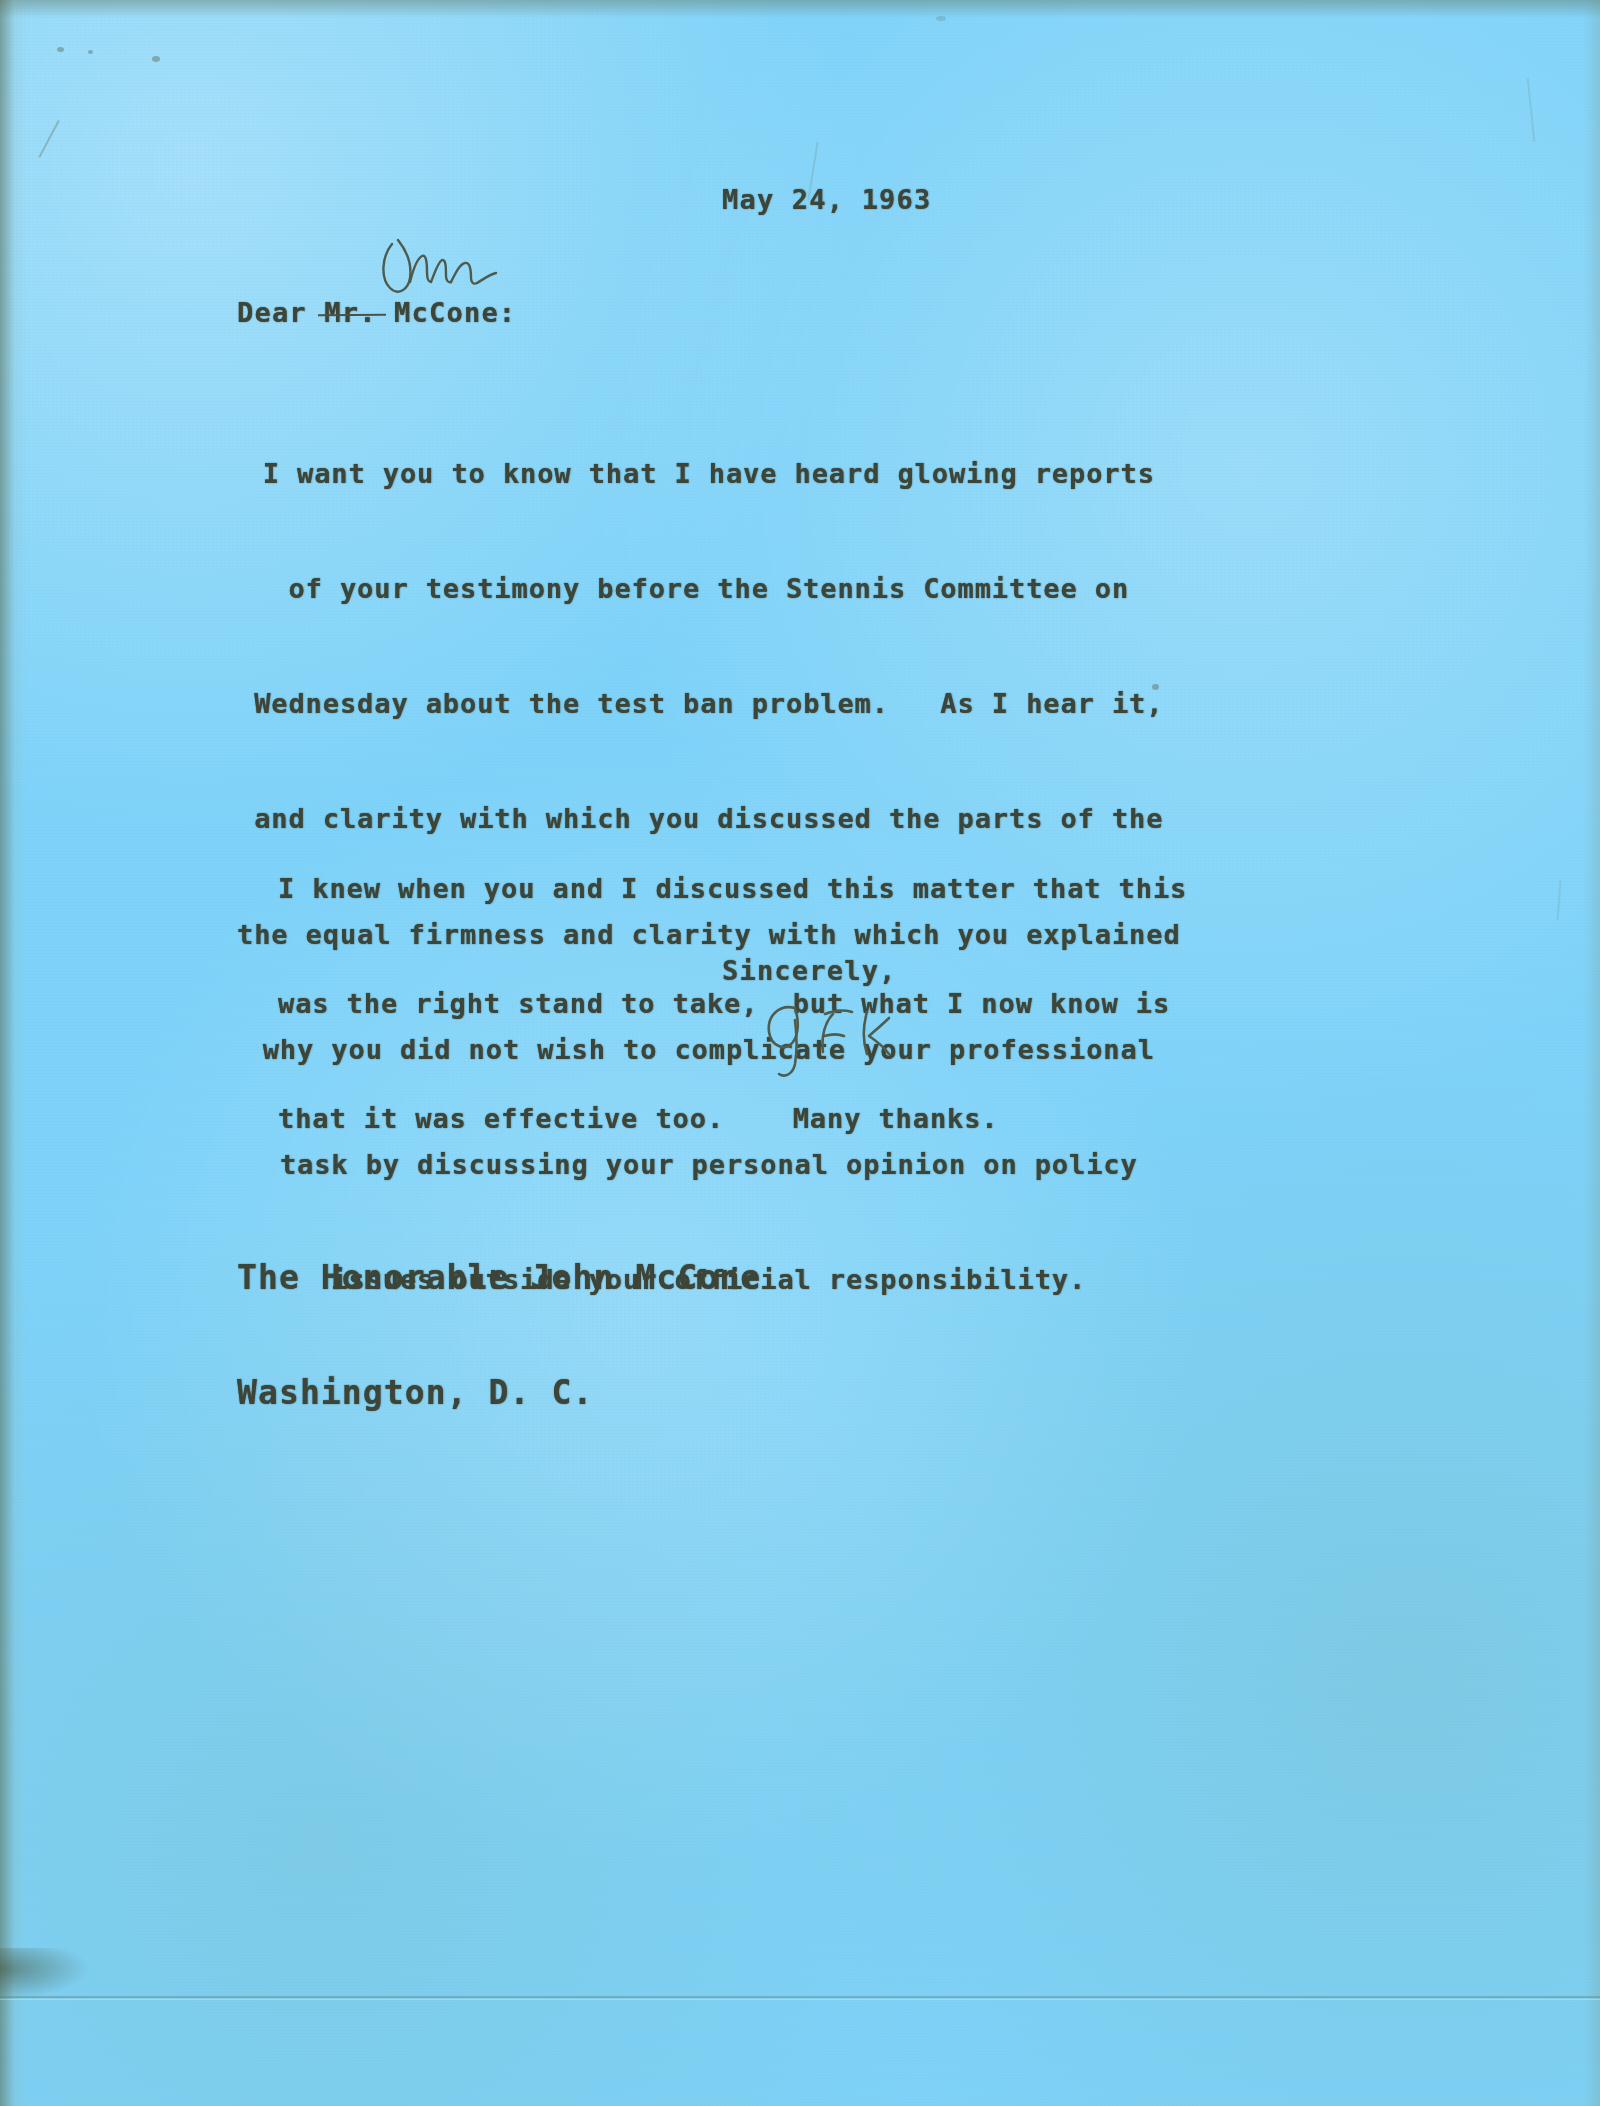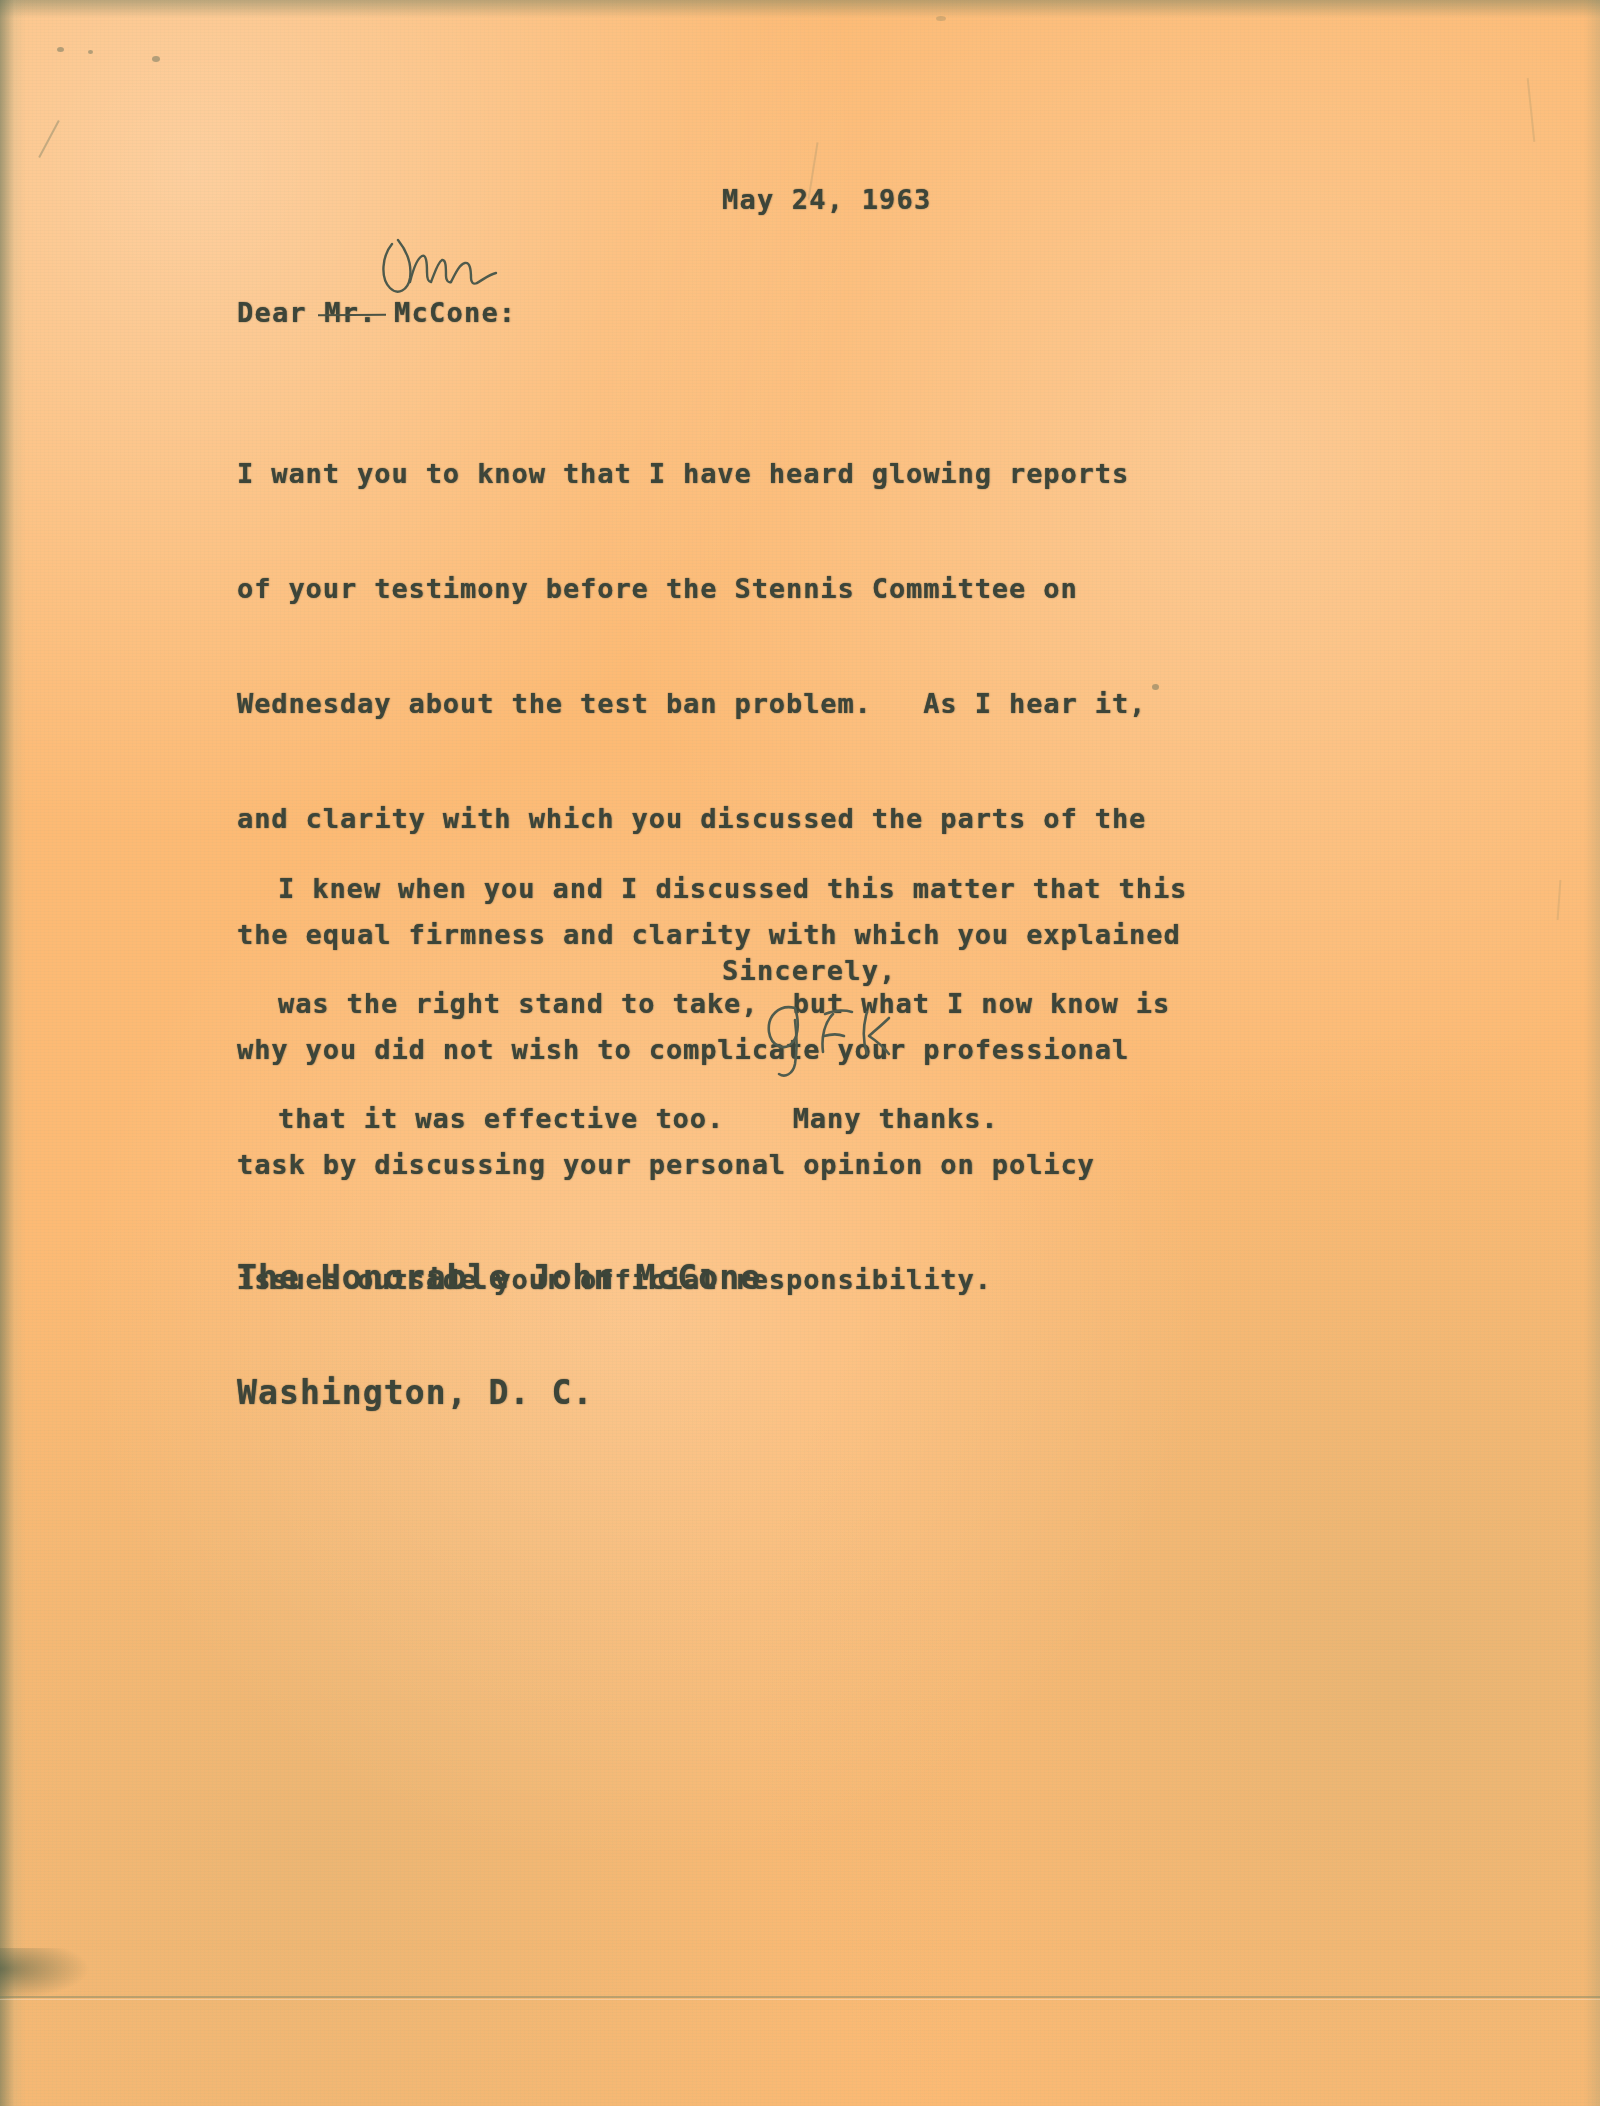--- a/index.html
+++ b/index.html
@@ -6,21 +6,21 @@
   html, body {
     margin: 0;
     padding: 0;
     background: #ffffff;
   }
 
   #page {
     position: relative;
     width: 1600px;
     height: 2106px;
-    background: #fdba74;
+    background: #7dd3fc;
     overflow: hidden;
     font-family: "DejaVu Sans Mono", "Liberation Mono", monospace;
     color: #3d4539;
   }
 
   
   .tex {
     position: absolute;
     inset: 0;
     pointer-events: none;
@@ -123,21 +123,21 @@
   }
 
   .para {
     position: absolute;
     left: 237px;
     font-size: 27px;
     line-height: 38.4px;
     letter-spacing: 0.9px;
     white-space: pre;
   }
-  #para1 { top: 378px; }
+  #para1 { top: 378px; text-align: center; }
   #para2 { top: 793px; margin-left: 41px; }
 
   .closing {
     position: absolute;
     left: 722px; top: 955px;
     font-size: 27px;
     letter-spacing: 1.2px;
     white-space: pre;
   }
 

